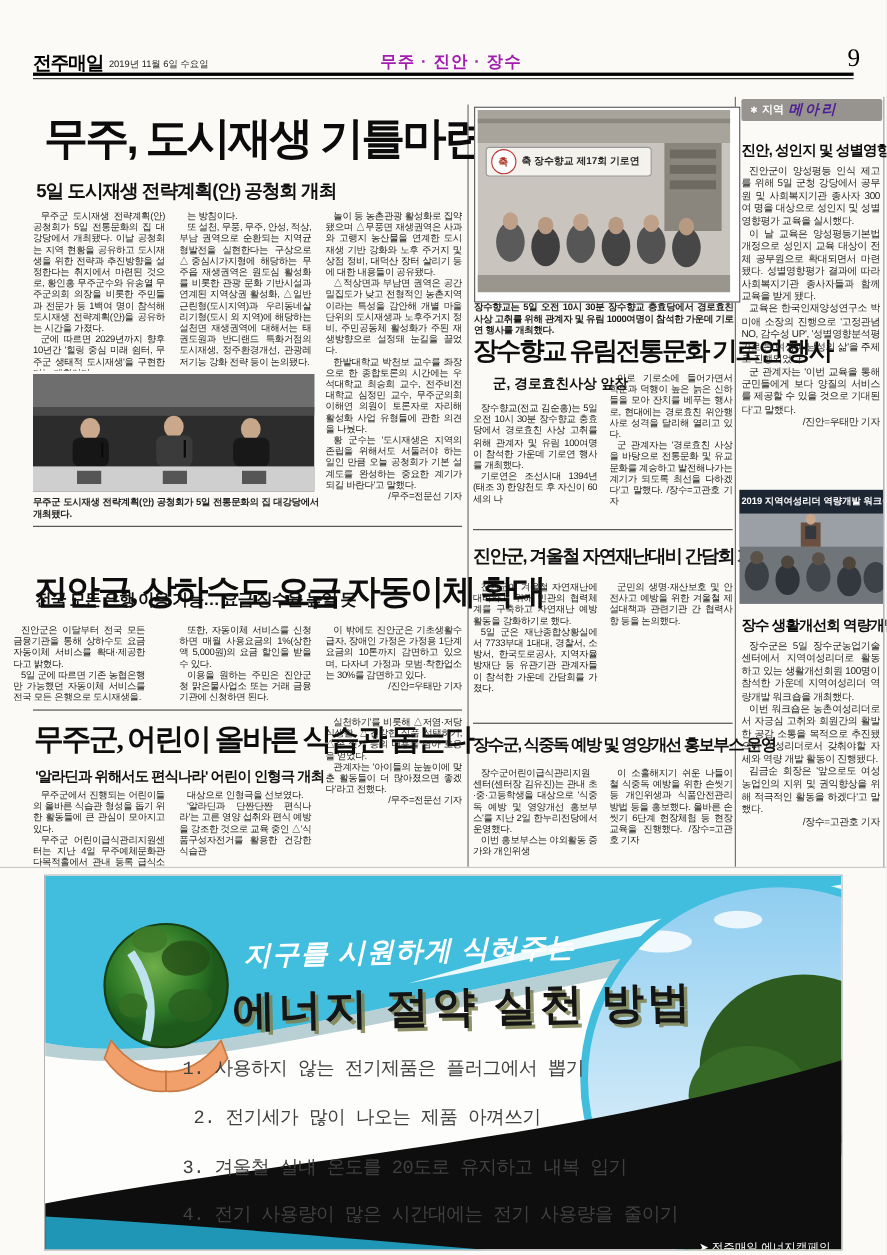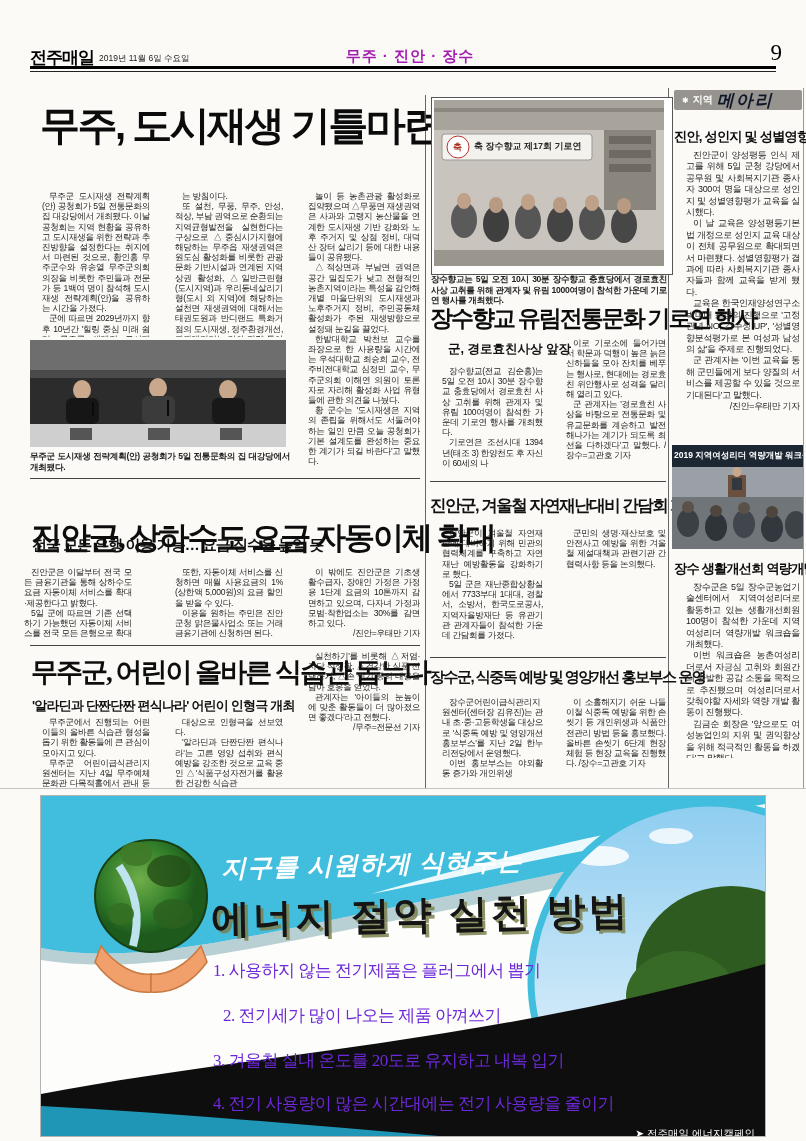--- a/index.html
+++ b/index.html
@@ -15,70 +15,71 @@
   .rule-thin{height:1px;background:#222;}
   .vrule{width:1px;background:#666;}
   .hdiv{height:1px;background:#444;}
   .lightdiv{height:1px;background:#c2c2c2;}
   
   .h-main{font-weight:900;font-size:40px;letter-spacing:-2.5px;color:#0b0b0b;white-space:nowrap;}
   .h-serif{font-family:"Liberation Serif",serif;font-weight:700;color:#0d0d0d;white-space:nowrap;}
   .sub-gothic{font-weight:800;color:#111;white-space:nowrap;}
   
   .col{font-size:8.6px;line-height:10.2px;text-align:justify;overflow:hidden;color:#1b1b1b;letter-spacing:-0.3px;}
-  .col p{margin:0;text-indent:7px;padding-left:12px;}
+  .col p{margin:0;text-indent:7px;}
   .col p.byline{text-align:right;text-indent:0;}
   .caption{font-size:8.6px;line-height:10.5px;font-weight:700;color:#222;text-align:justify;letter-spacing:-0.3px;}
   
   .badge{background:#97948f;border-radius:2px;display:flex;align-items:center;padding:0 8px;}
   .badge .star{color:#fff;font-size:8px;margin-right:4px;}
   .badge .pre{color:#fff;font-size:10px;font-weight:700;margin-right:4px;}
-  .badge .word{color:#0f172a;font-size:17px;font-weight:800;font-style:italic;font-family:"Liberation Serif",serif;letter-spacing:2px;}
+  .badge .word{color:#4c1d95;font-size:13px;font-weight:800;font-style:italic;font-family:"Liberation Serif",serif;letter-spacing:2px;}
   .side-title{font-weight:800;font-size:13.2px;letter-spacing:-0.8px;color:#0c0c0c;white-space:nowrap;}
   .side-body{font-size:9px;line-height:11.4px;}
   
   .photo{overflow:hidden;}
   .photo-caption-banner{position:absolute;color:#1a1a1a;font-weight:700;}
   
   .ad-box{border:1px solid #b5b5b5;background:#fff;overflow:hidden;}
   .ad-tagline{font-size:25px;font-weight:800;font-style:italic;color:#fff;letter-spacing:1px;white-space:nowrap;transform:rotate(-1.5deg);}
   .ad-title{font-size:39px;font-weight:900;color:#151515;letter-spacing:3px;white-space:nowrap;
             text-shadow:3px 3px 0 rgba(125,128,78,.85);transform:rotate(-1.2deg);}
-  .ad-item{font-size:17px;color:#6d28d9;letter-spacing:-0.5px;white-space:nowrap;font-family:Liberation Serif, serif;margin-left:47px;}
+  .ad-item{font-size:17px;color:#404040;letter-spacing:-0.5px;white-space:nowrap;font-family:Liberation Mono, monospace;}
   .ad-credit{color:#fff;font-size:10.5px;white-space:nowrap;}
 </style>
 </head>
 <body>
 
 <div class="page">
 
   <div class="abs masthead" style="left:30px;top:46px;">전주매일</div>
   <div class="abs ed-date" style="left:99px;top:53px;">2019년 11월 6일 수요일</div>
   <div class="abs section-title" style="left:300px;top:47px;width:220px;">무주 · 진안 · 장수</div>
   <div class="abs page-num" style="right:24px;top:40px;">9</div>
   <div class="abs rule-thick" style="left:30px;top:66px;width:746px;"></div>
   <div class="abs rule-thin" style="left:30px;top:71px;width:746px;"></div>
 
   <div class="abs vrule" style="left:425px;top:95px;height:693px;"></div>
   <div class="abs vrule" style="left:668px;top:88px;height:700px;"></div>
   <div class="abs vrule" style="left:803px;top:88px;height:700px;background:#999;"></div>
 
   <div class="abs h-main" style="left:40px;top:98px;">무주, 도시재생 기틀마련 혼신</div>
+  <div class="abs sub-gothic" style="left:33px;top:162px;font-size:17px;letter-spacing:-1px;">5일 도시재생 전략계획(안) 공청회 개최</div>
   <div class="abs col" style="left:30px;top:191px;width:120px;height:146px;">
       <p>무주군 도시재생 전략계획(안) 공청회가 5일 전통문화의 집 대강당에서 개최됐다. 이날 공청회는 지역 현황을 공유하고 도시재생을 위한 전략과 추진방향을 설정한다는 취지에서 마련된 것으로, 황인홍 무주군수와 유송열 무주군의회 의장을 비롯한 주민들과 전문가 등 1백여 명이 참석해 도시재생 전략계획(안)을 공유하는 시간을 가졌다.</p>
       <p>군에 따르면 2029년까지 향후 10년간 '힐링 중심 미래 쉼터, 무주군 생태적 도시재생'을 구현한다는 계획이다.</p>
     </div>
   <div class="abs col" style="left:163px;top:191px;width:120px;height:146px;">
       <p>는 방침이다.</p>
       <p>또 설천, 무풍, 무주, 안성, 적상, 부남 권역으로 순환되는 지역균형발전을 실현한다는 구상으로 △중심시가지형에 해당하는 무주읍 재생권역은 원도심 활성화를 비롯한 관광 문화 기반시설과 연계된 지역상권 활성화, △일반근린형(도시지역)과 우리동네살리기형(도시 외 지역)에 해당하는 설천면 재생권역에 대해서는 태권도원과 반디랜드 특화거점의 도시재생, 정주환경개선, 관광레저기능 강화 전략 등이 논의됐다.</p>
     </div>
   <div class="abs col" style="left:296px;top:191px;width:124px;height:276px;">
       <p>놀이 등 농촌관광 활성화로 집약됐으며 △무풍면 재생권역은 사과와 고랭지 농산물을 연계한 도시재생 기반 강화와 노후 주거지 및 상점 정비, 대덕산 장터 살리기 등에 대한 내용들이 공유됐다.</p>
       <p>△적상면과 부남면 권역은 공간 밀집도가 낮고 전형적인 농촌지역이라는 특성을 감안해 개별 마을단위의 도시재생과 노후주거지 정비, 주민공동체 활성화가 주된 재생방향으로 설정돼 눈길을 끌었다.</p>
-      <p>한밭대학교 박천보 교수를 좌장으로 한 사용량을 시간에는 우석대학교 최승희 교수, 전주비전대학교 심정민 교수, 무주군의회 이해연 의원이 토론자로 자리해 활성화 사업 유형들에 관한 의견을 나눴다.</p>
+      <p>한밭대학교 박천보 교수를 좌장으로 한 종합토론의 시간에는 우석대학교 최승희 교수, 전주비전대학교 심정민 교수, 무주군의회 이해연 의원이 토론자로 자리해 활성화 사업 유형들에 관한 의견을 나눴다.</p>
       <p>황 군수는 '도시재생은 지역의 존립을 위해서도 서둘러야 하는 일인 만큼 오늘 공청회가 기본 설계도를 완성하는 중요한 계기가 되길 바란다'고 말했다.</p>
       <p class="byline">/무주=전문선 기자</p>
     </div>
 
   <div class="abs photo" style="left:30px;top:340px;width:256px;height:107px;">
     <svg width="256" height="107">
       <rect width="256" height="107" fill="#2c2c2c"></rect>
       <rect width="256" height="34" fill="#6e6e6e"></rect>
       <rect y="30" width="256" height="8" fill="#4a4a4a"></rect>
       <ellipse cx="52" cy="50" rx="9" ry="10" fill="#caa98c"></ellipse>
@@ -96,35 +97,35 @@
     </svg>
   </div>
   <div class="abs caption" style="left:30px;top:451px;width:260px;">무주군 도시재생 전략계획(안) 공청회가 5일 전통문화의 집 대강당에서 개최됐다.</div>
 
   <div class="abs hdiv" style="left:30px;top:478px;width:390px;"></div>
 
   <div class="abs h-serif" style="left:31px;top:489px;font-size:31px;letter-spacing:-2px;margin-top:28px;">진안군, 상하수도 요금 자동이체 확대</div>
   <div class="abs sub-gothic" style="left:32px;top:536px;font-size:15px;letter-spacing:-1px;">전국 모든 은행 이용 가능… 요금 징수율 높일 듯</div>
   <div class="abs col" style="left:12px;top:567px;width:120px;height:70px;">
       <p>진안군은 이달부터 전국 모든 금융기관을 통해 상하수도 요금 자동이체 서비스를 확대·제공한다고 밝혔다.</p>
-      <p>5일 군에 따르면 기존 선택하기 가능했던 자동이체 서비스를 전국 모든 은행으로 확대했다.</p>
+      <p>5일 군에 따르면 기존 농협은행만 가능했던 자동이체 서비스를 전국 모든 은행으로 도시재생을.</p>
     </div>
   <div class="abs col" style="left:163px;top:567px;width:120px;height:70px;">
       <p>또한, 자동이체 서비스를 신청하면 매월 사용요금의 1%(상한액 5,000원)의 요금 할인을 받을 수 있다.</p>
       <p>이용을 원하는 주민은 진안군청 맑은물사업소 또는 거래 금융기관에 신청하면 된다.</p>
     </div>
   <div class="abs col" style="left:296px;top:567px;width:124px;height:70px;">
       <p>이 밖에도 진안군은 기초생활수급자, 장애인 가정은 가정용 1단계 요금의 10톤까지 감면하고 있으며, 다자녀 가정과 모범·착한업소는 30%를 감면하고 있다.</p>
       <p class="byline">/진안=우태만 기자</p>
     </div>
 
   <div class="abs hdiv" style="left:30px;top:645px;width:390px;"></div>
 
   <div class="abs h-serif" style="left:31px;top:654px;font-size:27px;letter-spacing:-2px;">무주군, 어린이 올바른 식습관 돕는다</div>
-  <div class="abs sub-gothic" style="left:32px;top:697px;font-size:13px;letter-spacing:-0.8px;">'알라딘과 단짠단짠 편식나라' 어린이 인형극 개최</div>
+  <div class="abs sub-gothic" style="left:32px;top:697px;font-size:13px;letter-spacing:-0.8px;">'알라딘과 위해서도 편식나라' 어린이 인형극 개최</div>
   <div class="abs col" style="left:30px;top:717px;width:120px;height:72px;">
       <p>무주군에서 진행되는 어린이들의 올바른 식습관 형성을 돕기 위한 활동들에 큰 관심이 모아지고 있다.</p>
       <p>무주군 어린이급식관리지원센터는 지난 4일 무주예체문화관 다목적홀에서 관내 등록 급식소 영·유아를</p>
     </div>
   <div class="abs col" style="left:163px;top:717px;width:120px;height:72px;">
       <p>대상으로 인형극을 선보였다.</p>
       <p>'알라딘과 단짠단짠 편식나라'는 고른 영양 섭취와 편식 예방을 강조한 것으로 교육 중인 △'식품구성자전거를 활용한 건강한 식습관</p>
     </div>
   <div class="abs col" style="left:296px;top:651px;width:124px;height:138px;">
       <p>실천하기'를 비롯해 △저염·저당 식생활, △건강한 식품 선택하기, △손 씻기 등의 내용을 담아 호응을 얻었다.</p>

